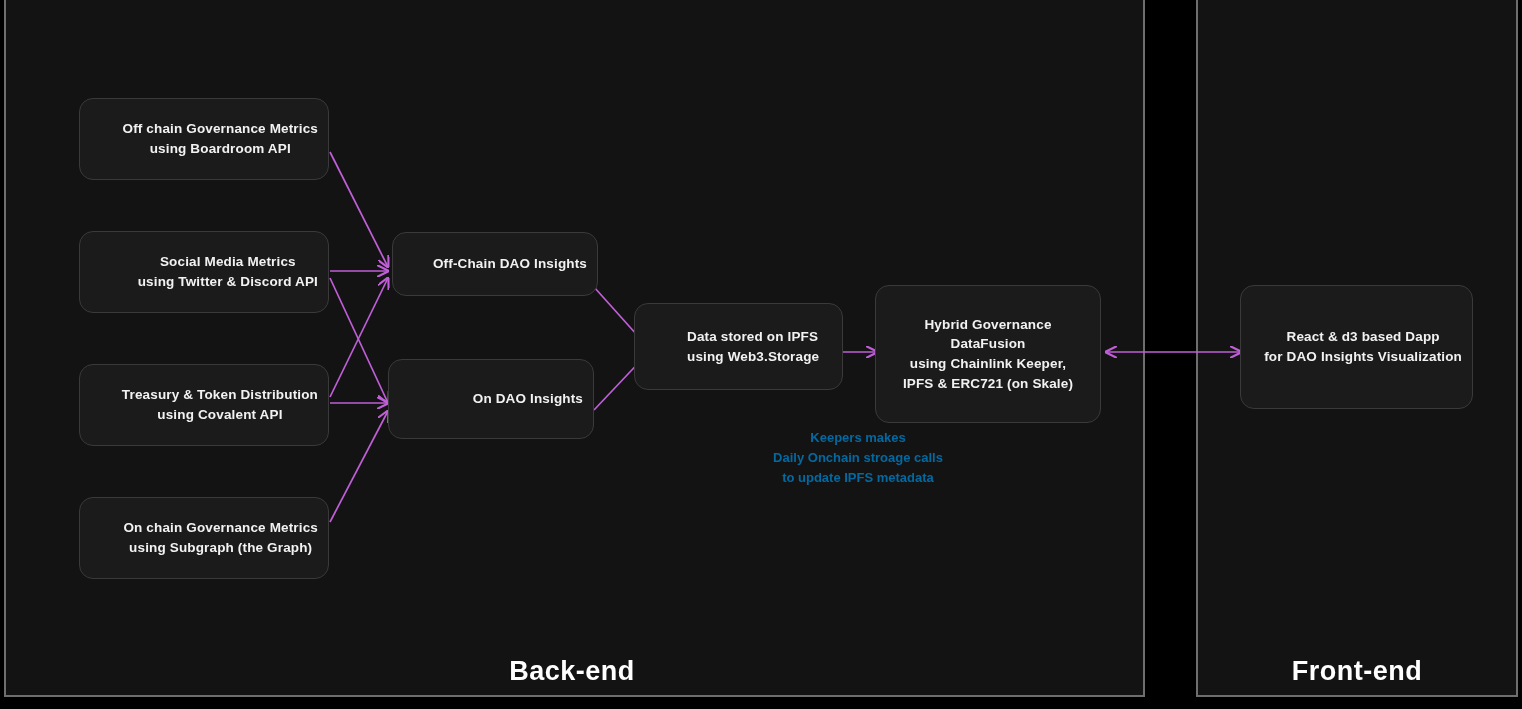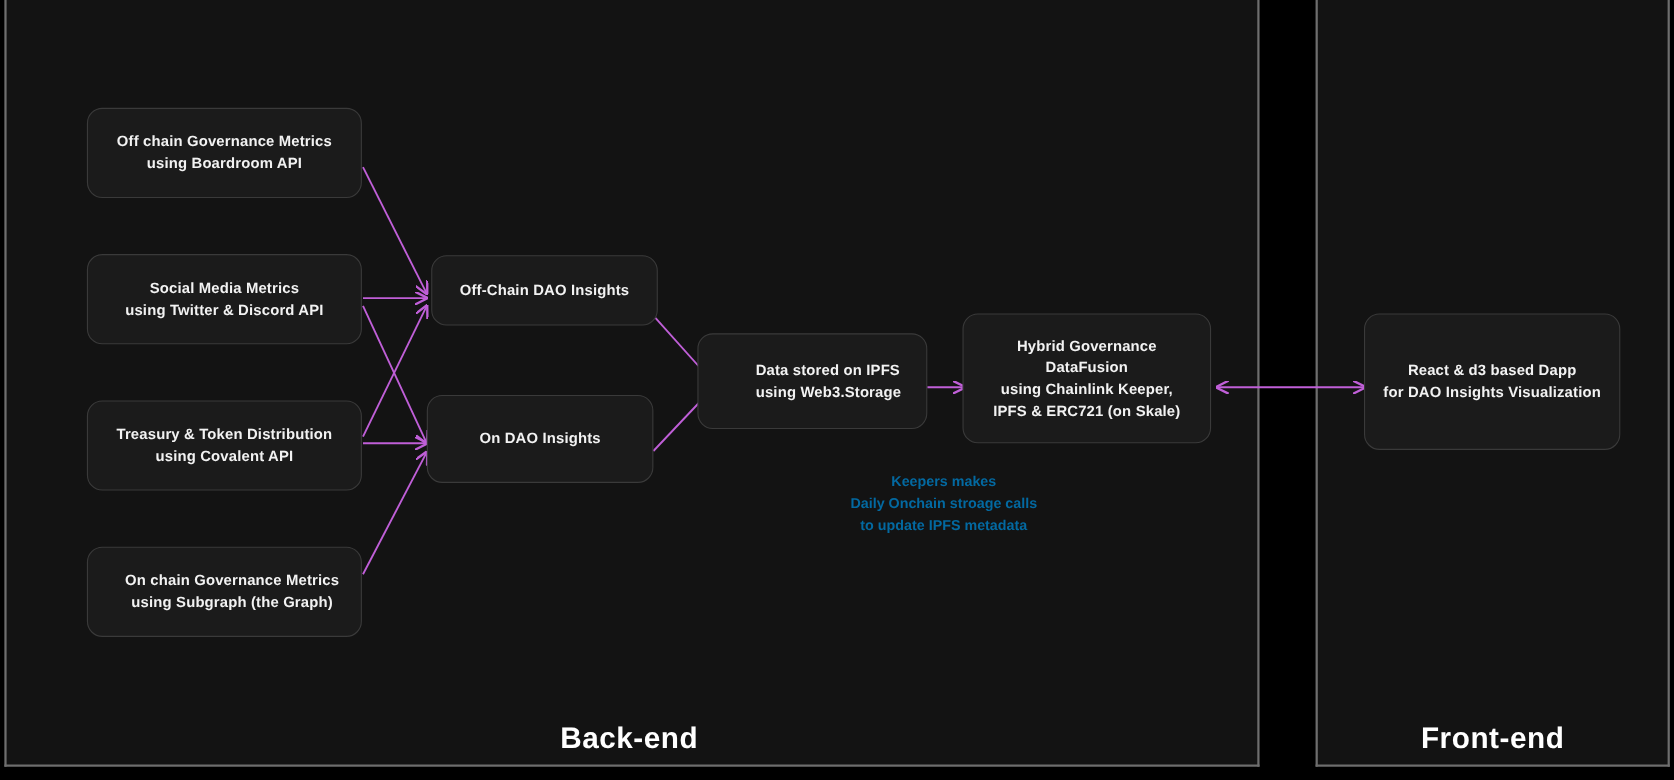--- a/index.html
+++ b/index.html
@@ -36,21 +36,21 @@
     border-top: none;
   }
   .node {
     position: absolute;
     box-sizing: border-box;
     background: #1b1b1b;
     border: 1px solid #3a3a3a;
     border-radius: 14px;
     display: flex;
     align-items: center;
-    justify-content: center;
+    justify-content: flex-end;
     color: #f2f2f2;
     font-size: 13.5px;
     font-weight: bold;
     line-height: 1.45;
     text-align: center;
     letter-spacing: 0.15px;
     padding: 6px 10px;
   }
   .node .txt {
     white-space: pre-line;
@@ -140,21 +140,21 @@
 
   <div class="node" style="left:388px; top:359px; width:206px; height:80px;">
     <span class="txt">On DAO Insights</span>
   </div>
 
   <div class="node left-align" style="left:634px; top:303px; width:209px; height:87px;">
     <span class="txt">Data stored on IPFS
 using Web3.Storage</span>
   </div>
 
-  <div class="node" style="left:875px; top:285px; width:226px; height:118px;">
+  <div class="node" style="left:875px; top:285px; width:226px; height:138px;">
     <span class="txt">Hybrid Governance DataFusion
 using Chainlink Keeper,
 IPFS &amp; ERC721 (on Skale)</span>
   </div>
 
   <div class="node" style="left:1240px; top:285px; width:233px; height:124px;">
     <span class="txt">React &amp; d3 based Dapp
 for DAO Insights Visualization</span>
   </div>
 

